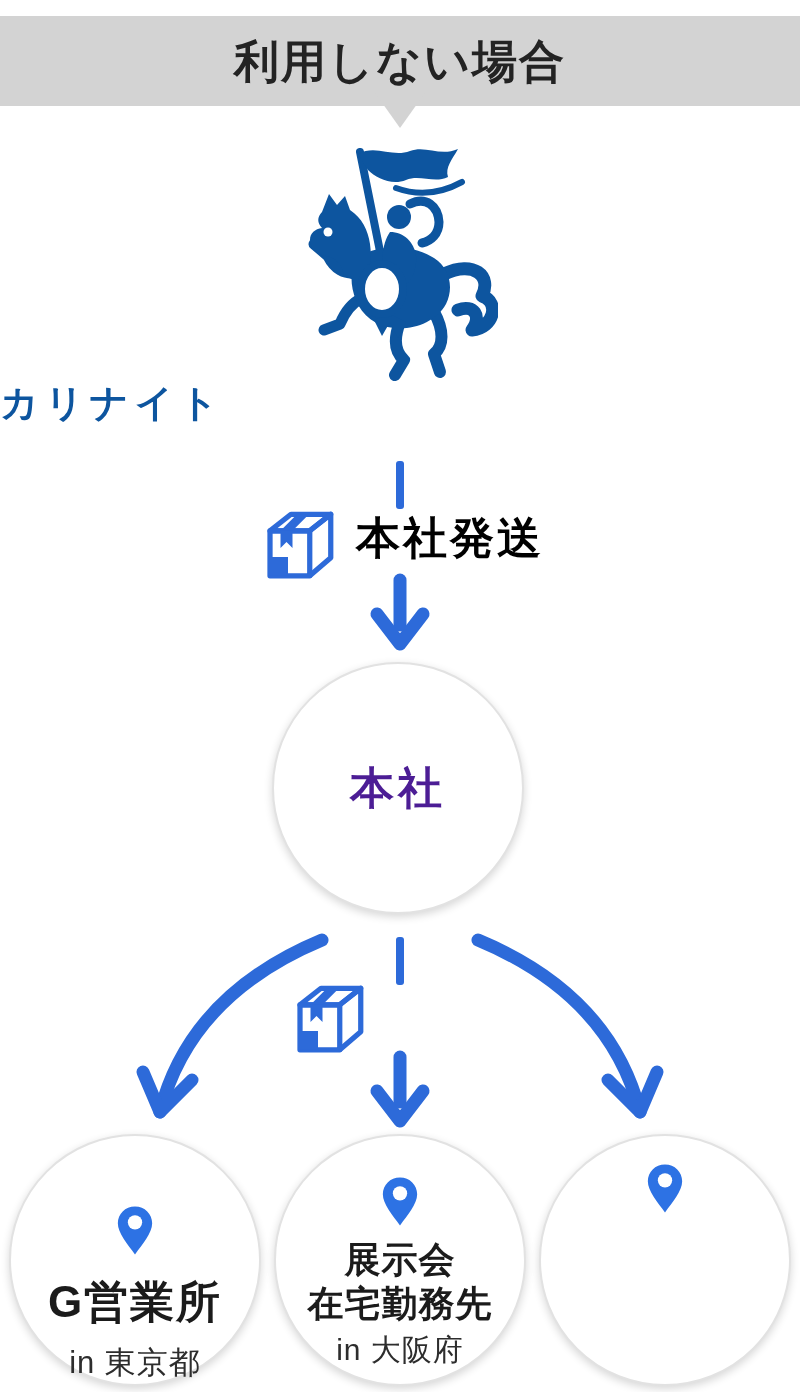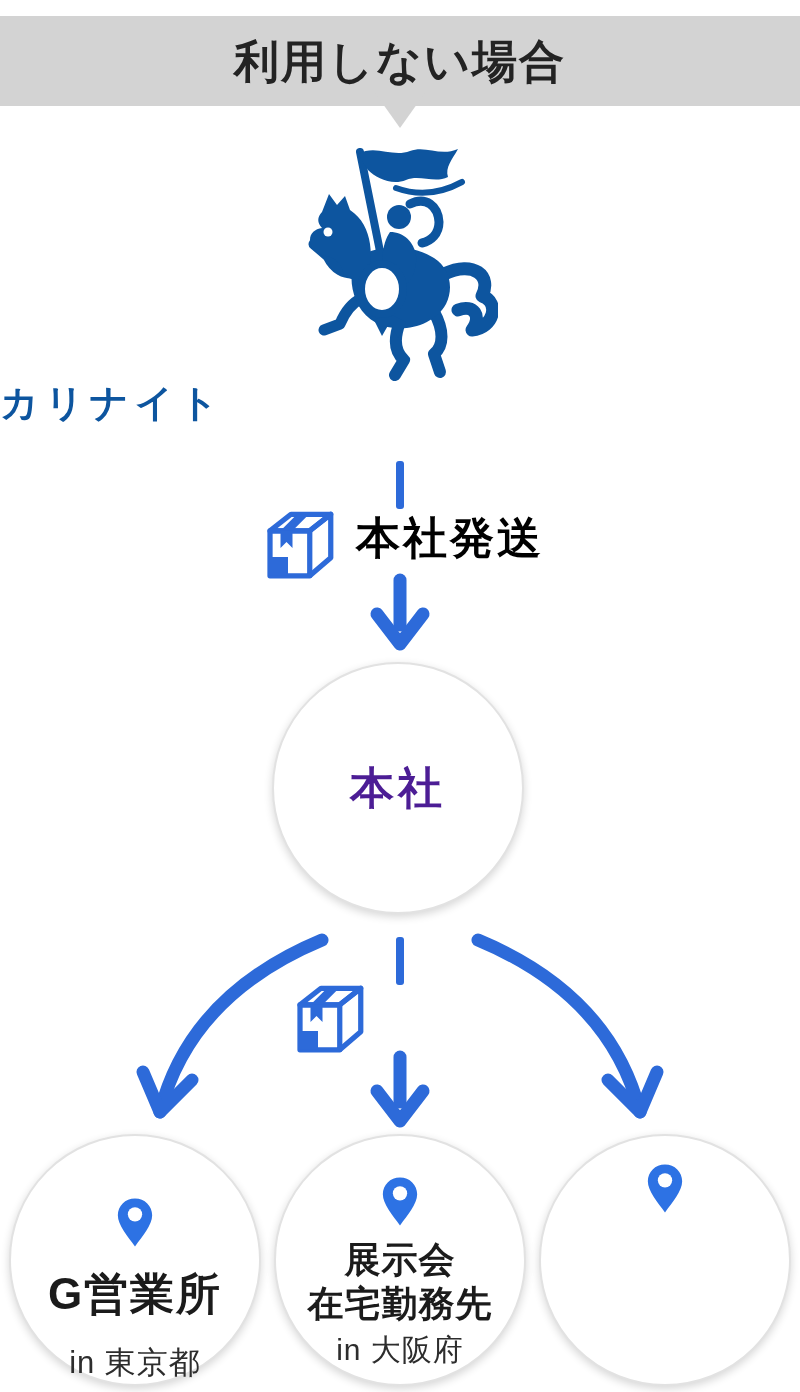--- a/index.html
+++ b/index.html
@@ -62,21 +62,21 @@
   .dest-title{
     font-size:36px;font-weight:700;color:#1b1b1b;line-height:1.22;
     text-align:center;letter-spacing:1px;margin-top:10px;white-space:nowrap;
   }
   .dest1 .dest-title{font-size:44px;letter-spacing:2px;margin-top:18px;}
   .dest-title div{white-space:nowrap;}
   .dest-location{
     font-size:30px;font-weight:400;color:#2d2d2d;margin-top:4px;
     letter-spacing:1px;white-space:nowrap;
   }
-  .dest1 .dest-location{font-size:31px;margin-top:21px;}
+  .dest1 .dest-location{font-size:31px;margin-top:13px;}
 </style>
 </head>
 <body>
 
 <div class="page">
 
   <div class="header">
     <div class="header-title">利用しない場合</div>
   </div>
   <div class="header-pointer"></div>

